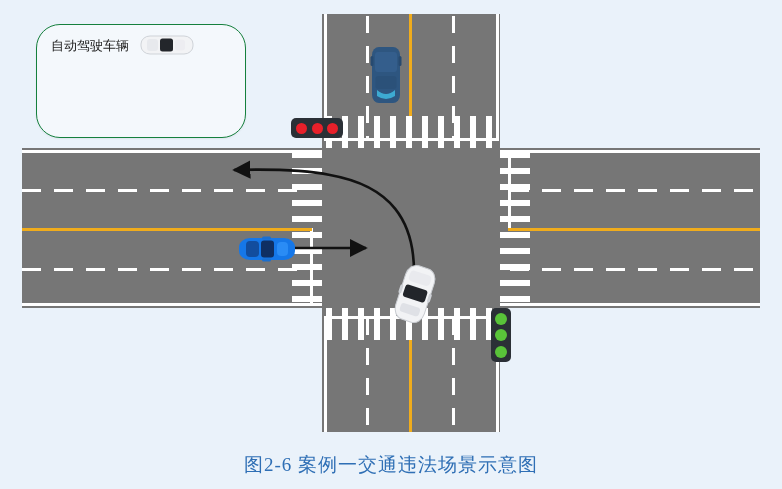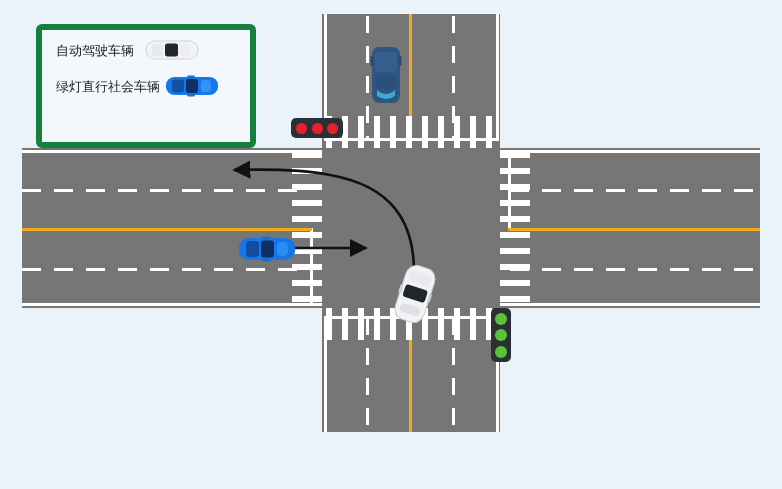--- a/index.html
+++ b/index.html
@@ -38,21 +38,21 @@
   }
   .zebra-h{ 
     position:absolute;
     background:repeating-linear-gradient(to bottom,
       #ffffff 0px,#ffffff 6px, rgba(0,0,0,0) 6px, rgba(0,0,0,0) 16px);
   }
 
   
   .panel{
     position:absolute;background:#f4f8fc;
-    border:6px solid #15803d;border-radius:6px;
+    border:1px solid #15803d;border-radius:24px;
     box-shadow:0 1px 2px rgba(0,0,0,.06);
   }
   .legend-row{display:flex;align-items:center;height:36px;}
   .legend-label{
     font-size:13px;color:#232323;white-space:nowrap;
     font-family:"Liberation Sans","DejaVu Sans",sans-serif;
   }
   .legend-icon{width:56px;height:26px;margin-left:10px;position:relative;}
 
   .route-box{display:flex;align-items:center;justify-content:center;gap:12px;height:100%;}
@@ -185,30 +185,18 @@
       <span class="legend-label">自动驾驶车辆</span>
       <span class="legend-icon">
         <svg viewBox="0 0 56 24" style="width:56px;height:24px;">
           <rect x="2" y="3" width="52" height="18" rx="9" ry="8" fill="#f2f3f5" stroke="#cfd3d8" stroke-width="1"></rect>
           <rect x="8" y="6" width="11" height="12" rx="3" fill="#e7e9ed"></rect>
           <rect x="21" y="5.5" width="13" height="13" rx="2.5" fill="#23262b"></rect>
           <rect x="36" y="6.5" width="10" height="11" rx="3" fill="#ededf1"></rect>
         </svg>
       </span>
     </div>
-    <div class="legend-row" style="margin:0 0 0 14px;">
-      <span class="legend-label">绿灯直行社会车辆</span>
-      <span class="legend-icon" style="margin-left:4px;">
-        <svg viewBox="0 0 56 24" style="width:56px;height:24px;">
-          <rect x="2" y="3" width="52" height="18" rx="9" ry="8" fill="#1577e8"></rect>
-          <rect x="8" y="5.5" width="12" height="13" rx="3" fill="#1250a4"></rect>
-          <rect x="22" y="5" width="12" height="14" rx="2.5" fill="#0f2f63"></rect>
-          <rect x="37" y="6" width="10" height="12" rx="3" fill="#2f93f7"></rect>
-          <rect x="23" y="1.5" width="8" height="3" rx="1.5" fill="#1a6fd0"></rect>
-          <rect x="23" y="19.5" width="8" height="3" rx="1.5" fill="#1a6fd0"></rect>
-        </svg>
-      </span>
-    </div>
-  </div>
-
-
+  </div>
+
+
+  <div class="caption" style="left:0;top:452px;">图2-6  案例一交通违法场景示意图</div>
 
 </div>
 
 </body></html>

